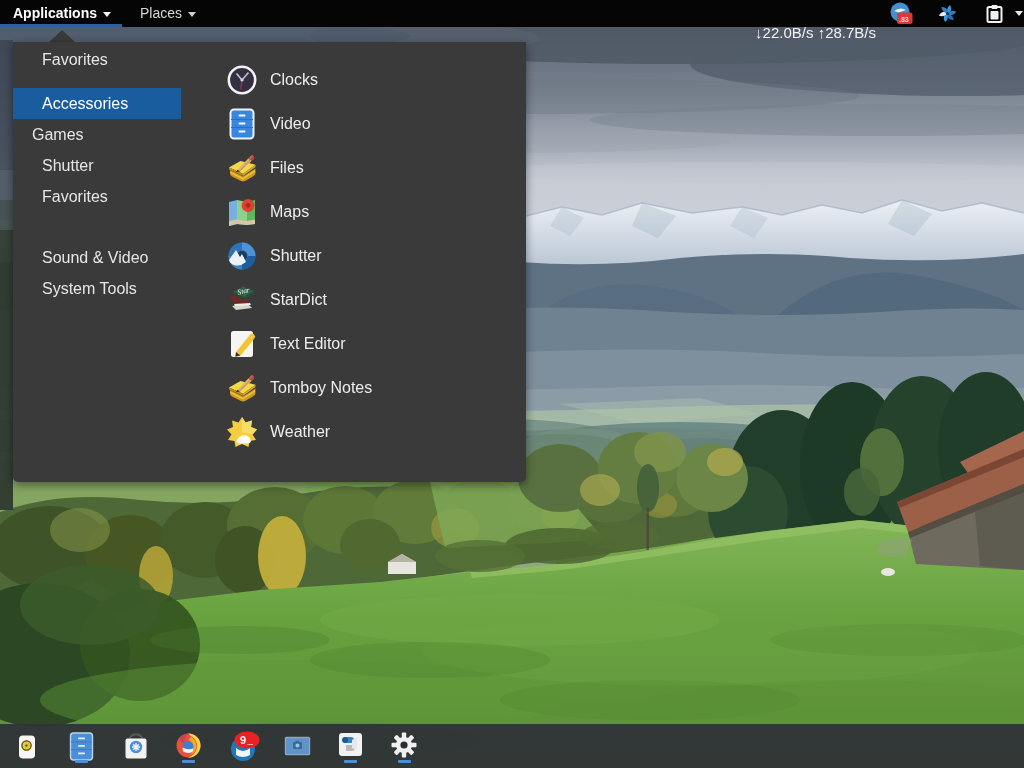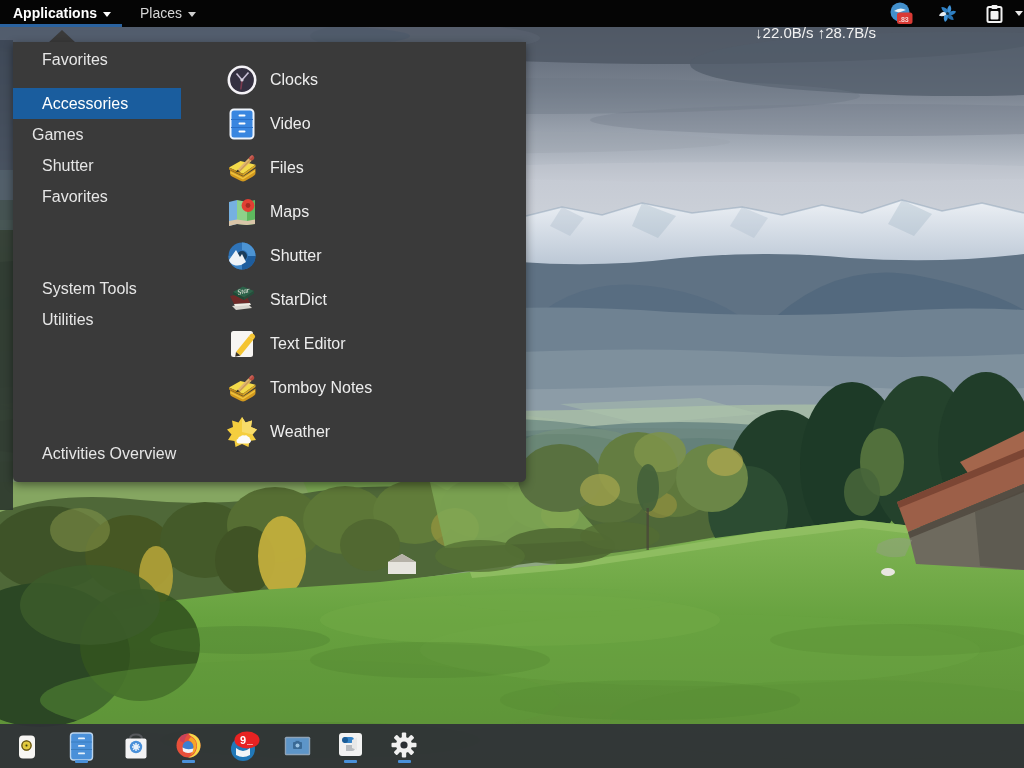--- a/index.html
+++ b/index.html
@@ -204,23 +204,22 @@
   </div>
   <div id="apps-underline"></div>
   <div id="pointer"></div>
 
   <div id="panel">
     <div class="cat" style="top:2px;">Favorites</div>
     <div class="cat sel" style="top:46px;">Accessories</div>
     <div class="cat" style="top:77px;padding-left:19px;">Games</div>
     <div class="cat" style="top:108px;">Shutter</div>
     <div class="cat" style="top:139px;">Favorites</div>
+    <div class="cat" style="top:200px;">Sound &amp; Video</div>
     <div class="cat" style="top:231px;">System Tools</div>
-    <div class="cat" style="top:262px;">Utilities</div>
-    <div class="cat" style="top:396px;">Activities Overview</div>
 
     <div class="app" style="top:16px;">
         <span class="ic">
       <svg width="32" height="32" viewBox="0 0 32 32">
         <circle cx="16" cy="16" r="14.2" fill="#343041"></circle>
         <circle cx="16" cy="16" r="13.2" fill="none" stroke="#f4f2f6" stroke-width="2.6"></circle>
         <line x1="16" y1="16" x2="10.5" y2="9.5" stroke="#c8bfd6" stroke-width="1.6"></line>
         <line x1="16" y1="16" x2="22.5" y2="8.5" stroke="#c8bfd6" stroke-width="1.6"></line>
         <line x1="16" y1="16" x2="14.8" y2="25.5" stroke="#7c3a4e" stroke-width="1.6"></line>
         <circle cx="16" cy="16" r="1.6" fill="#d9d4e2"></circle>

